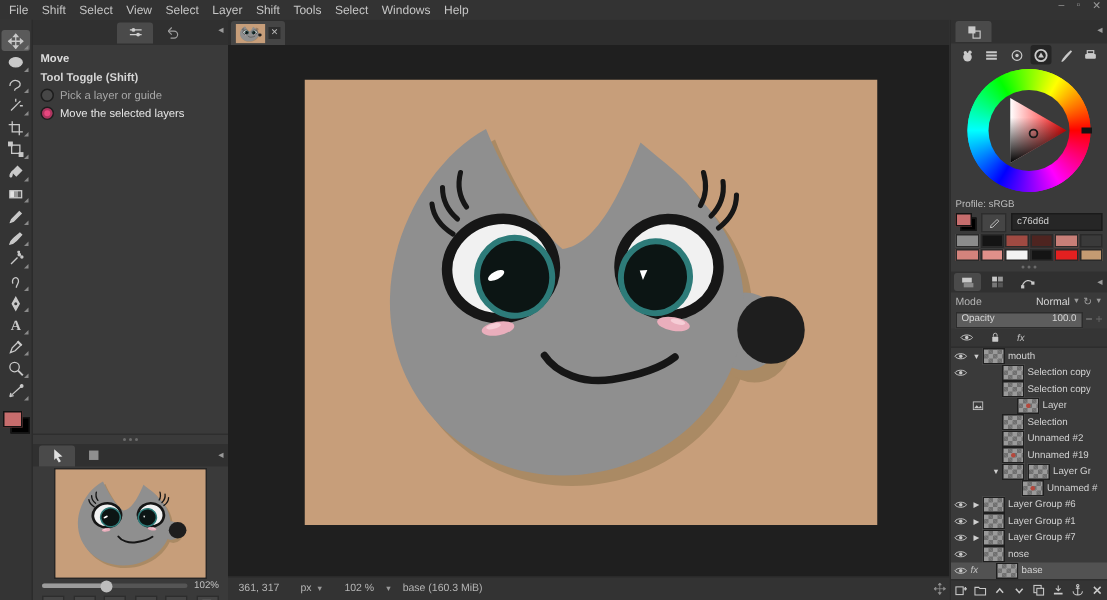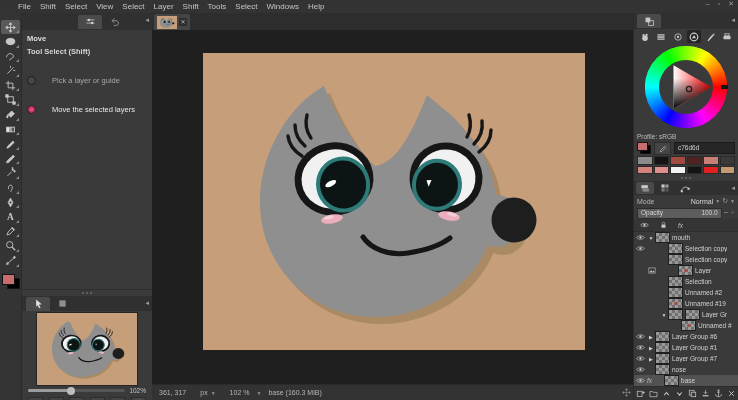--- a/index.html
+++ b/index.html
@@ -1,20 +1,20 @@
 <!DOCTYPE html>
 <html style="--fg: #c76d6d; --accent: #e8477f; --c-bg: #c79e7a; --c-shadow: #aa8a64; --c-face: #8f8f8f; --c-outline: #161616; --c-iris: #0c1514; --c-teal: #2d7b79; --c-sclera: #f1f1f1; --c-blush: #eaaebc; --c-blushl: #f6cdd6; --c-nose: #1e1e1e;"><head>
 <meta charset="utf-8">
 <style>
   html,body{margin:0;padding:0;background:#191919;}
   #app{position:relative;width:738px;height:400px;background:#3a3a3a;overflow:hidden;
        font-family:"Liberation Sans",sans-serif;color:#cccccc;-webkit-font-smoothing:antialiased;}
   
   .titlebar{position:absolute;top:0;left:0;right:0;height:13px;background:#333333;display:flex;align-items:center;font-size:8px;z-index:30;}
-  .menubar{display:flex;gap:9px;padding-left:18px;white-space:nowrap;justify-content:space-between;}
+  .menubar{display:flex;gap:9px;padding-left:6px;white-space:nowrap;justify-content:space-between;}
   .menu-item{color:#c6c6c6;cursor:default;}
   .win-title{position:absolute;left:50%;transform:translateX(-50%);font-size:7.5px;font-weight:bold;color:#bdbdbd;white-space:nowrap;}
   .winbtns{position:absolute;right:4px;top:0;display:flex;gap:8px;font-size:7px;color:#9a9a9a;}
   
   .toolbox{position:absolute;left:0;top:13px;bottom:0;width:22px;background:#343434;border-right:1px solid #2b2b2b;padding-top:7px;box-sizing:border-box;}
   .tool-btn{width:19px;height:14px;margin:0 0 0.6px 1px;display:flex;align-items:center;justify-content:center;border-radius:2px;position:relative;}
   .tool-btn svg{width:11px;height:11px;display:block;}
   .tool-btn.active{background:#5a5a5a;}
   .tool-btn::after{content:"";position:absolute;right:1px;bottom:1px;border-left:3px solid transparent;border-bottom:3px solid #8a8a8a;}
   .fgbg{position:relative;width:18px;height:15px;margin:6px 0 0 2px;}
@@ -27,21 +27,21 @@
   .dock-tab svg{width:11px;height:11px;}
   .dock-tab.sel{background:#4a4a4a;}
   .dock-menu{position:absolute;right:3px;top:3px;font-size:7px;color:#9a9a9a;}
   .tool-opts{padding:4px 5px;font-size:7.5px;}
   .to-title{font-weight:bold;color:#dedede;margin-bottom:3px;}
   .mt-row{display:flex;align-items:center;gap:4px;margin-bottom:4px;}
   .mt-btn{width:16px;height:12px;background:#424242;border:1px solid #555;display:flex;align-items:center;justify-content:center;}
   .mt-btn svg{width:10px;height:10px;}
   .mt-btn.sel{background:#1e1e1e;border-color:#888;}
   .to-sub{font-weight:bold;color:#d6d6d6;margin:4px 0 3px;}
-  .radio-row{display:flex;align-items:flex-start;gap:16px;margin:20px 0;color:#a8a8a8;}
+  .radio-row{display:flex;align-items:flex-start;gap:4px;margin:3px 0;color:#a8a8a8;}
   .radio{width:7px;height:7px;border-radius:50%;border:1px solid #1d1d1d;background:#474747;flex:none;}
   .radio.on{background:var(--accent);box-shadow:inset 0 0 0 1.5px rgba(0,0,0,.25);}
   .radio-row.on{color:#e8e8e8;}
   .grip{height:6px;display:flex;align-items:center;justify-content:center;}
   .grip i{width:2px;height:2px;background:#6b6b6b;border-radius:50%;margin:0 1px;}
   .nav-panel{position:absolute;left:0;right:0;bottom:0;height:110px;background:#3a3a3a;border-top:1px solid #2e2e2e;}
   .nav-thumb{width:100px;height:72px;margin:2px auto 0;background:var(--c-bg);box-shadow:0 0 0 1px #262626;}
   .nav-slider{display:flex;align-items:center;padding:0 6px;height:11px;gap:4px;}
   .nav-track{flex:1;height:3px;background:#555;position:relative;border-radius:2px;}
   .nav-fill{position:absolute;left:0;top:0;bottom:0;width:42%;background:#9c9c9c;border-radius:2px;}
@@ -318,21 +318,21 @@
       <div class="dock-tab">
           <svg viewBox="0 0 14 14">
             <path d="M4 6h5a3 3 0 1 1 0 6H6" fill="none" stroke="#9f9f9f"></path>
             <path d="M4 6l3-3M4 6l3 3" stroke="#9f9f9f" fill="none"></path>
           </svg>
         </div>
       <div class="dock-menu">◂</div>
     </div>
     <div class="tool-opts">
       <div class="to-title">Move</div>
-      <div class="to-sub">Tool Select  (Shift)</div>
+      <div class="to-sub">Tool Toggle  (Shift)</div>
       <div>
           <div class="radio-row">
             <span class="radio"></span>
             <span>Pick a layer or guide</span>
           </div>
           <div class="radio-row on">
             <span class="radio on"></span>
             <span>Move the selected layers</span>
           </div>
         </div>

